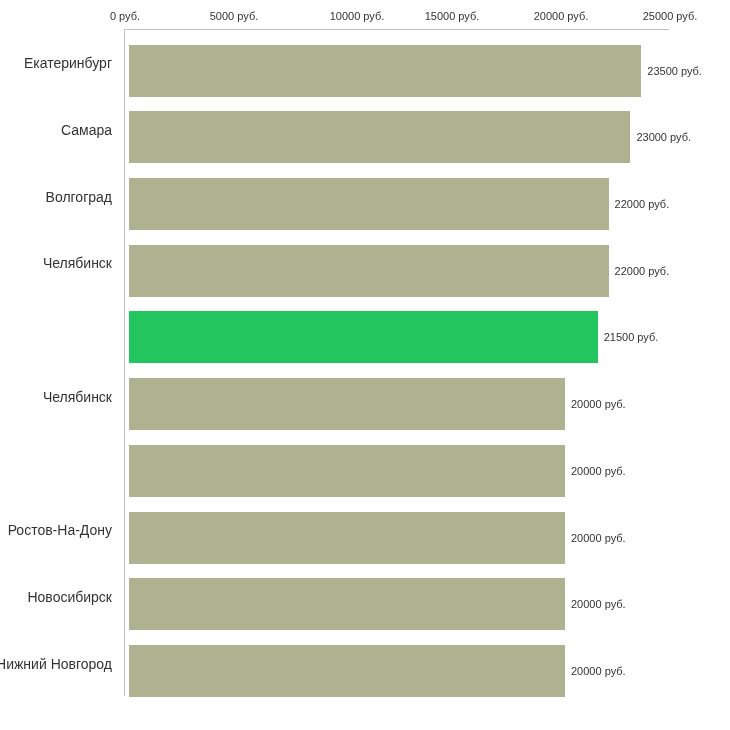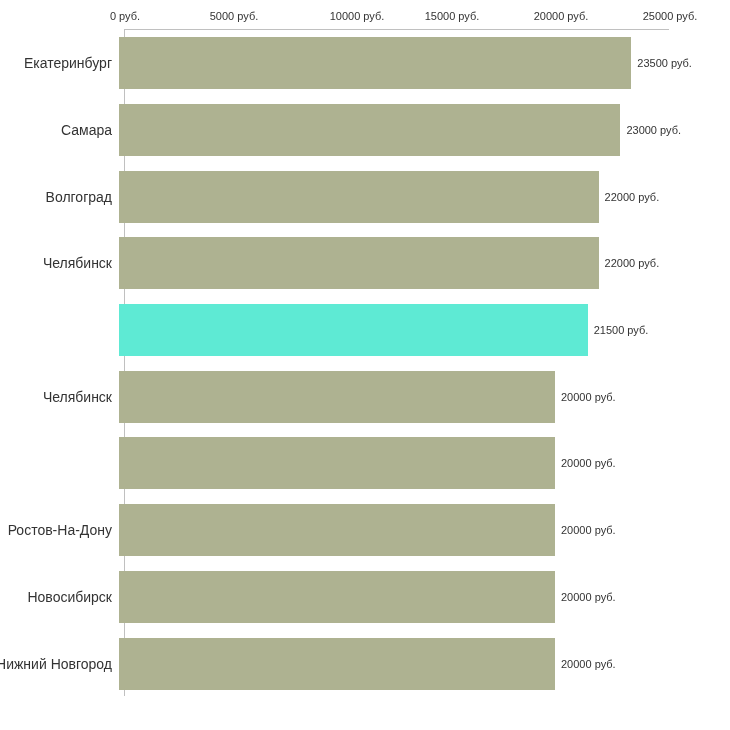--- a/index.html
+++ b/index.html
@@ -75,26 +75,26 @@
     padding-right: 6px;
     box-sizing: border-box;
   }
   .cat-label-text {
     font-size: 14px;
     color: #333333;
     white-space: nowrap;
   }
   .bar-area {
     position: absolute;
-    left: 119px;
+    left: 129px;
     top: 0;
     width: 545px;
     height: 66.7px;
     display: flex;
-    align-items: center;
+    align-items: flex-end;
   }
   .bar {
     height: 52px;
     background: #aeb291;
     position: relative;
   }
   .bar-value {
     position: absolute;
     left: 100%;
     top: 50%;
@@ -155,21 +155,21 @@
           <span class="cat-label-text">Челябинск</span>
         </div>
         <div class="bar-area">
           <div class="bar" style="width: 479.6px; background: rgb(174, 178, 145);">
             <span class="bar-value">22000 руб.</span>
           </div>
         </div>
       </div>
       <div class="row">
         <div class="bar-area">
-          <div class="bar" style="width: 468.7px; background: #5eead4;">
+          <div class="bar" style="width: 468.7px; background: #22c55e;">
             <span class="bar-value">21500 руб.</span>
           </div>
         </div>
       </div>
       <div class="row">
         <div class="cat-label-wrap">
           <span class="cat-label-text">Челябинск</span>
         </div>
         <div class="bar-area">
           <div class="bar" style="width: 436px; background: rgb(174, 178, 145);">

